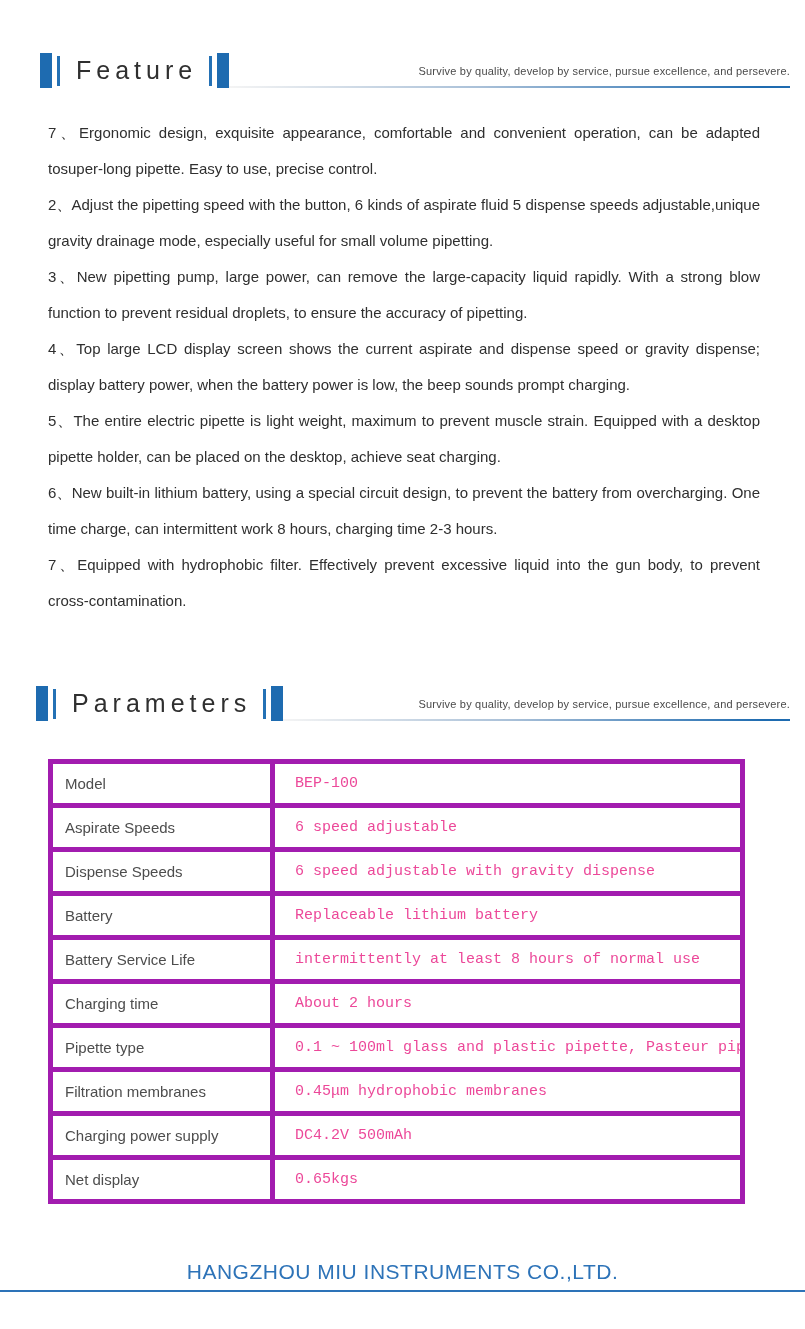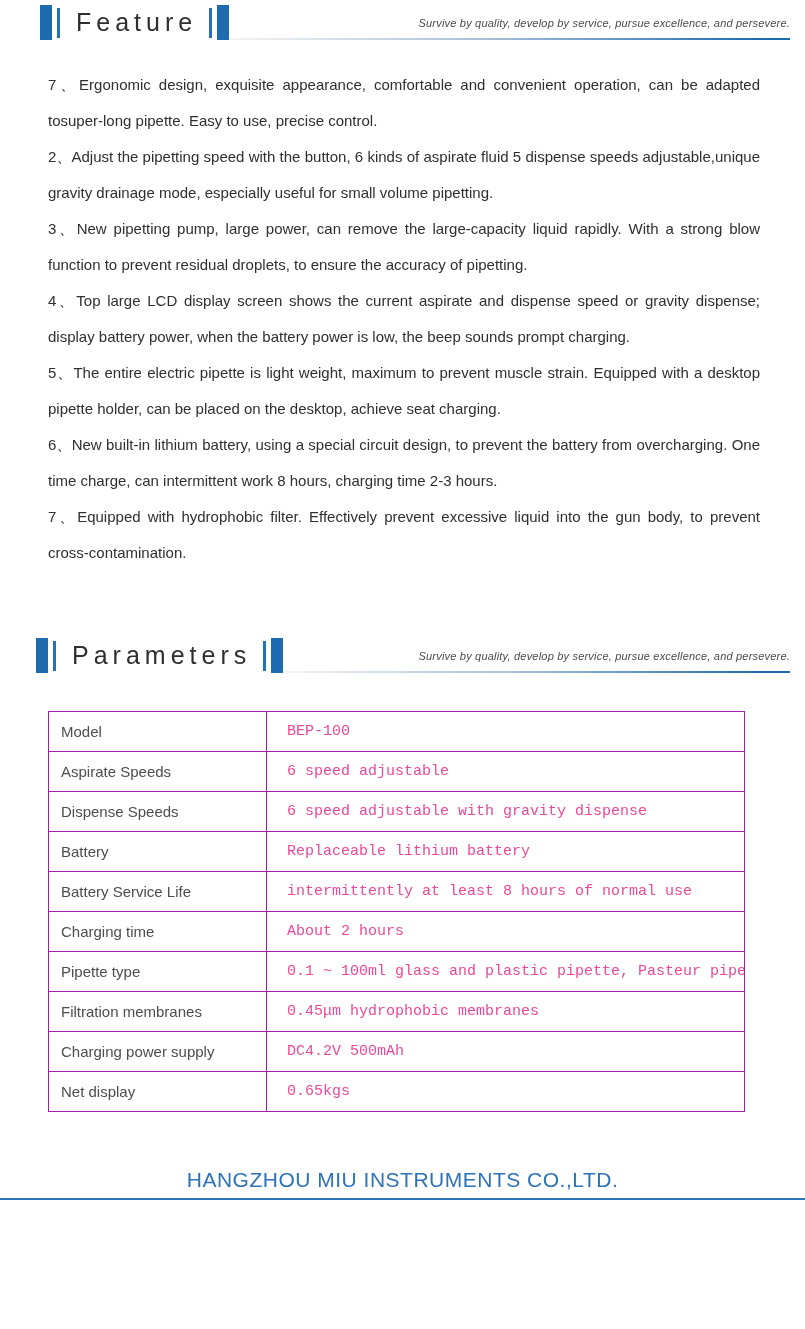--- a/index.html
+++ b/index.html
@@ -11,20 +11,21 @@
     box-sizing: border-box;
     overflow: hidden;
     margin: 0 auto;
   }
 
   
   .section-header {
     display: flex;
     align-items: flex-end;
     padding: 0 15px 0 40px;
+    margin-top: 48px;
     height: 40px;
   }
   .section-header.parameters { margin-top: 62px; padding-left: 36px; }
   .title-block {
     display: flex;
     align-items: center;
     flex-shrink: 0;
   }
   .bar { display: inline-block; }
   .bar.thick { width: 12px; height: 35px; background: #1e6bb0; }
@@ -40,21 +41,20 @@
   }
   .header-right {
     flex: 1;
     display: flex;
     flex-direction: column;
     align-items: flex-end;
     align-self: flex-end;
     min-width: 0;
   }
   .tagline {
-    font-style: italic;
     font-size: 11px;
     color: #4a4a4a;
     letter-spacing: 0.2px;
     margin-bottom: 9px;
     white-space: nowrap;
   }
   .grad-line {
     width: 100%;
     height: 2px;
     background: linear-gradient(to right, #f4f4f4, #a9c0d8 45%, #1e6bb0 95%);
@@ -74,21 +74,21 @@
   }
 
   
   table.params-table {
     border-collapse: collapse;
     margin: 38px 0 0 48px;
     width: 697px;
     table-layout: fixed;
   }
   table.params-table td {
-    border: 1px solid #a21caf;
+    border: 5px solid #a21caf;
     height: 39px;
     font-size: 15px;
     vertical-align: middle;
     overflow: hidden;
     white-space: nowrap;
   }
   td.param-label {
     width: 199px;
     padding: 0 6px 0 12px;
     color: #4d4d4d;

